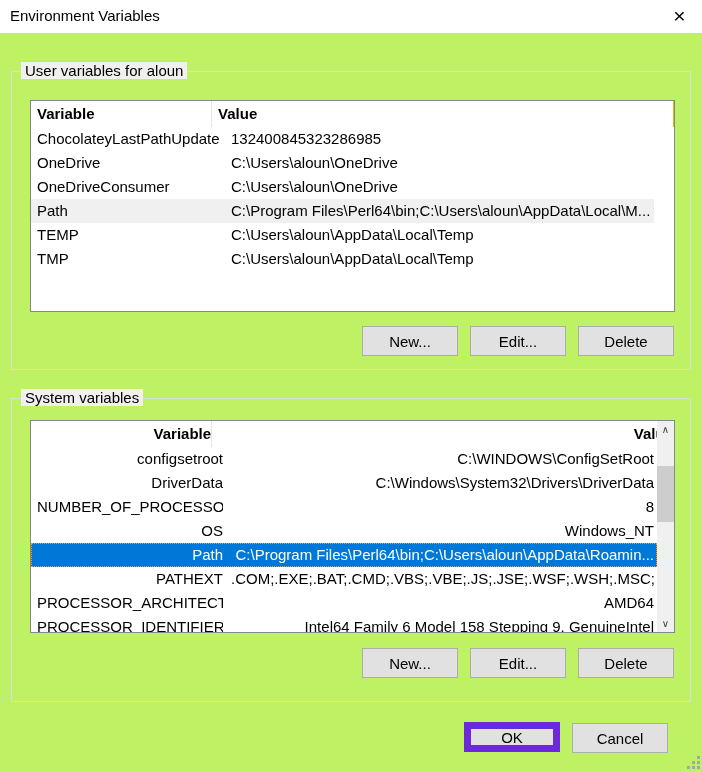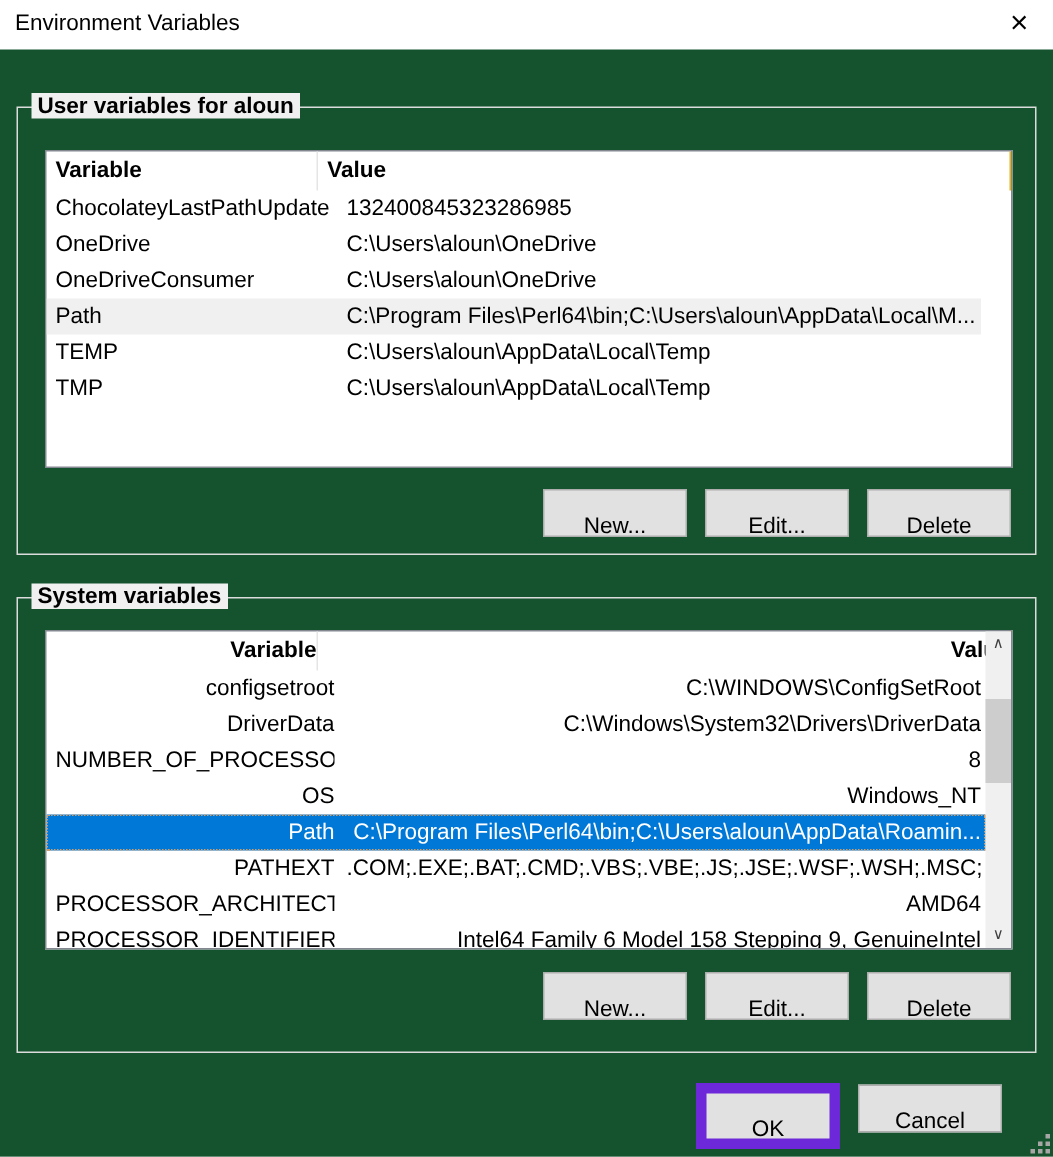--- a/index.html
+++ b/index.html
@@ -1,33 +1,33 @@
 <!DOCTYPE html>
 <html><head>
 <meta charset="utf-8">
 <style>
   html,body { margin:0; padding:0; }
   body {
     font-family:"Liberation Sans","DejaVu Sans",sans-serif;
     font-size:15px; color:#000; background:#f0f0f0;
   }
-  .dialog { position:relative; width:702px; height:771px; background:#14532d; overflow:hidden; }
+  .dialog { position:relative; width:702px; height:771px; background:#bef264; overflow:hidden; }
 
   
   .titlebar { position:absolute; left:0; top:0; width:702px; height:33px; background:#ffffff; }
   .title-text { position:absolute; left:10px; top:7px; font-size:15px; white-space:nowrap; }
   .close-btn { position:absolute; right:0; top:0; width:45px; height:32px; border:none; background:transparent;
                display:flex; align-items:center; justify-content:center; font-size:21px; font-weight:300;
                color:#000; cursor:pointer; font-family:inherit; }
 
   
   .groupbox { position:absolute; border:1px solid #dcdcdc; }
   #group-user   { left:11px; top:71px;  width:678px; height:297px; }
   #group-system { left:11px; top:398px; width:678px; height:302px;text-align:right; }
-  .groupbox-label { position:absolute; left:9px; top:-10px; background:#f0f0f0; padding:0 4px; white-space:nowrap;font-weight:bold; }
+  .groupbox-label { position:absolute; left:9px; top:-10px; background:#f0f0f0; padding:0 4px; white-space:nowrap; }
 
   
   .listview { position:absolute; background:#ffffff; border:1px solid #828790; }
   #table-user   { left:18px; top:28px; width:643px; height:210px; }
   #table-system { left:18px; top:21px; width:643px; height:211px; }
   .lv-header { display:flex; height:26px; line-height:26px;font-weight:bold; }
   .hcell { box-sizing:border-box; padding-left:6px; white-space:nowrap; overflow:hidden; }
   .hcell-var { width:192px; }
   .hcell-val { width:494px; border-left:1px solid #e5e5e5; border-right:1px solid #eab308; }
   .lv-rows { position:relative; overflow:hidden; height:184px; }
@@ -43,21 +43,21 @@
   
   .scrollbar { position:absolute; top:0; right:0; width:17px; height:100%; background:#f0f0f0; }
   .sb-arrow { position:absolute; left:0; width:17px; height:17px; display:flex; align-items:center;
               justify-content:center; font-size:10px; color:#404040; cursor:pointer; }
   .sb-up { top:0; }
   .sb-down { bottom:0; }
   .sb-thumb { position:absolute; left:0; top:45px; width:17px; height:56px; background:#cdcdcd; cursor:pointer; }
 
   
   .btn { position:absolute; width:96px; height:30px; background:#e1e1e1; border:1px solid #adadad;
-         font-family:inherit; font-size:15px; color:#000; padding:15px; cursor:pointer; }
+         font-family:inherit; font-size:15px; color:#000; padding:0; cursor:pointer; }
   #btn-user-new    { left:362px; top:326px; }
   #btn-user-edit   { left:470px; top:326px; }
   #btn-user-delete { left:578px; top:326px; }
   #btn-sys-new     { left:362px; top:648px; }
   #btn-sys-edit    { left:470px; top:648px; }
   #btn-sys-delete  { left:578px; top:648px; }
   #btn-ok     { left:464px; top:722px; border:7px solid #6d28d9; }
   #btn-cancel { left:572px; top:723px; }
 
   

